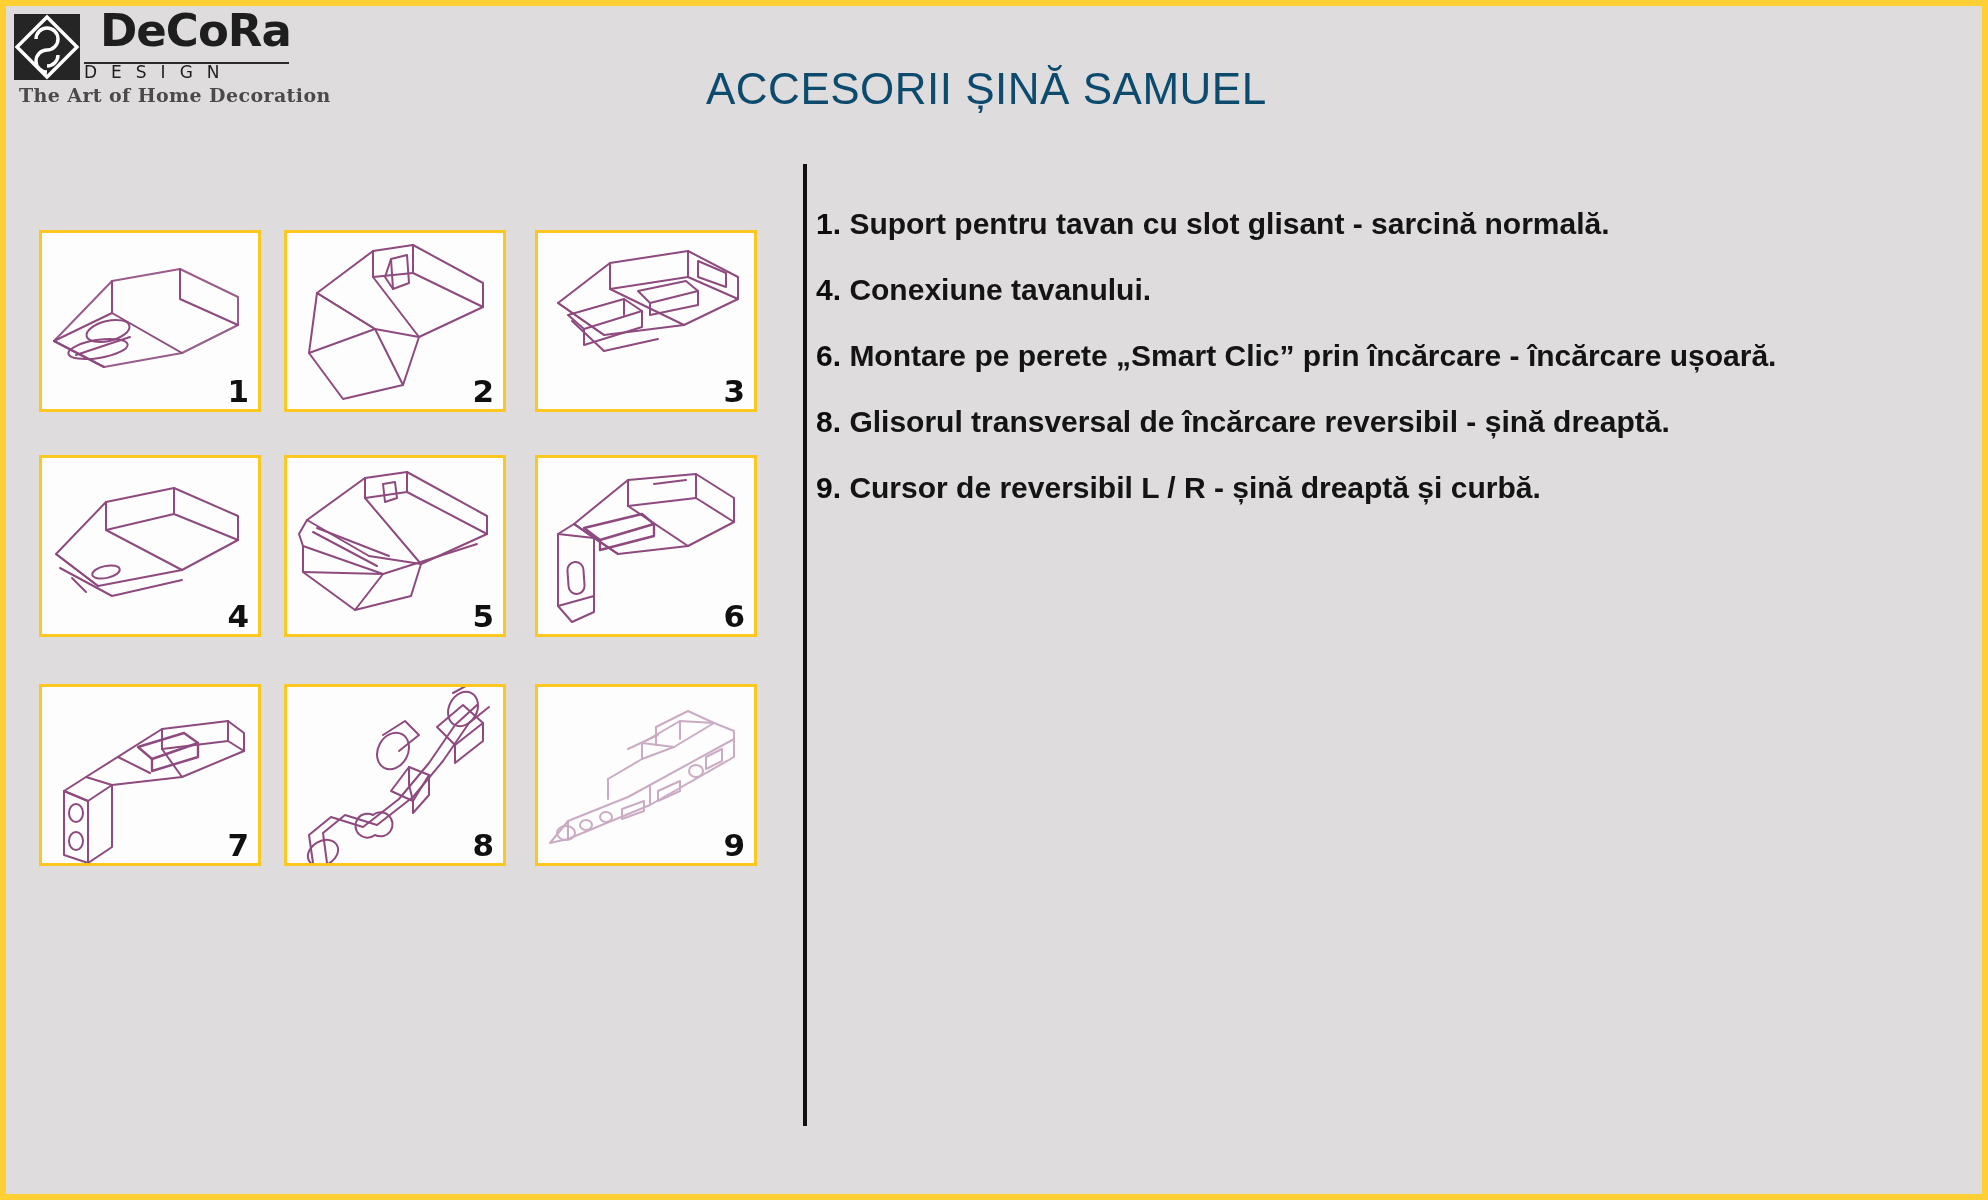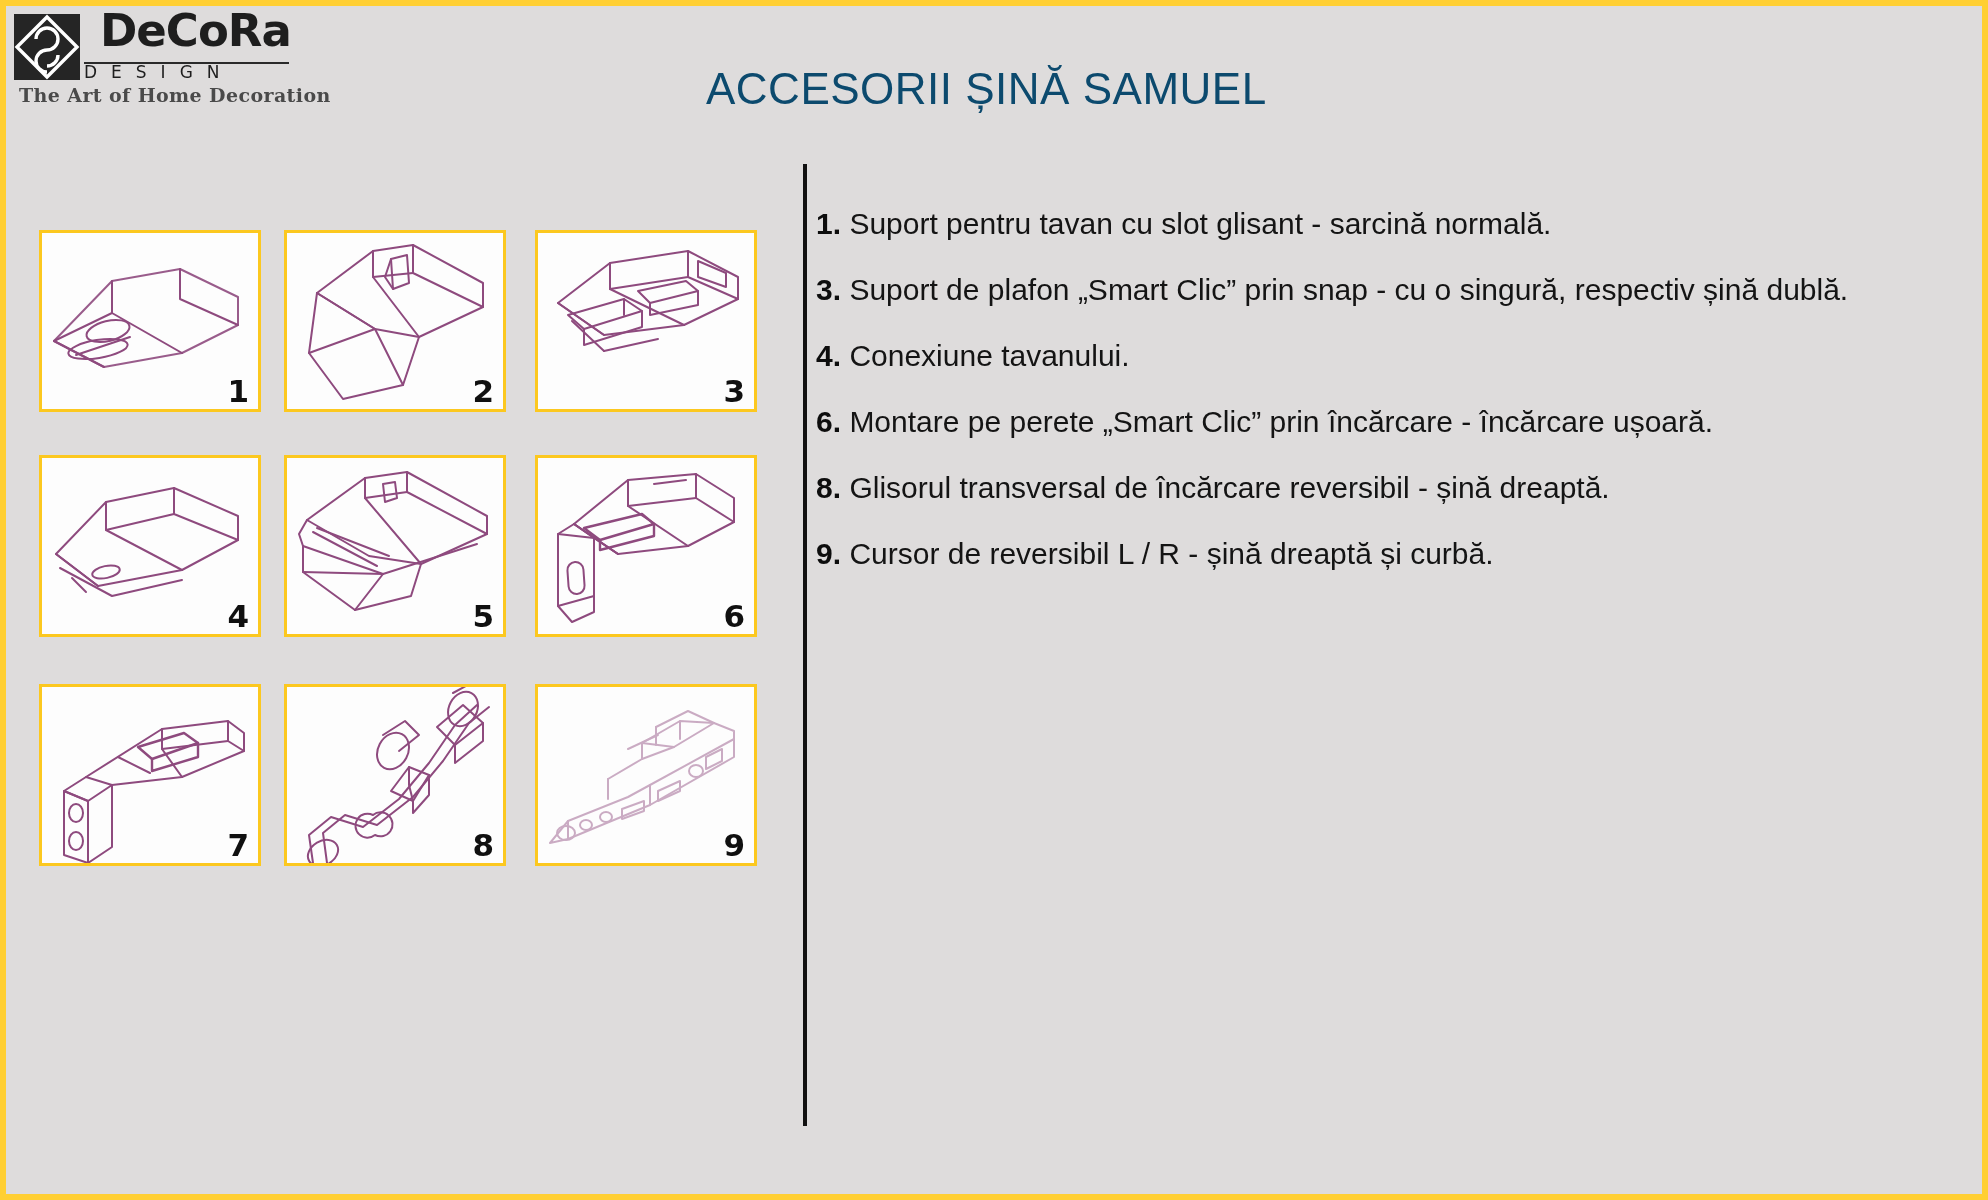--- a/index.html
+++ b/index.html
@@ -159,21 +159,21 @@
     font-family: "Liberation Sans", sans-serif;
     font-size: 30px;
     color: #141414;
     line-height: 66px;
     white-space: normal;
   }
   .item .num {
     font-weight: 700;
     color: #0d0d0d;
   }
-  .item .txt { font-weight: 400; }
+  .item .txt { font-weight: 700; }
 </style>
 </head>
 <body>
 
 <div id="page">
 
   <div id="logo">
     <div id="logo-mark">
       <svg width="66" height="66" viewBox="0 0 66 66" aria-hidden="true">
         <rect x="0" y="0" width="66" height="66" fill="#252525"></rect>
@@ -376,24 +376,20 @@
   </div>
 
   <div id="divider"></div>
 
   <div id="list">
     <div class="item">
       <span class="num">1.</span>
       <span class="txt">Suport pentru tavan cu slot glisant - sarcină normală.</span>
     </div>
     <div class="item">
-      <span class="num">3.</span>
-      <span class="txt">Suport de plafon „Smart Clic” prin snap - cu o singură, respectiv șină dublă.</span>
-    </div>
-    <div class="item">
       <span class="num">4.</span>
       <span class="txt">Conexiune tavanului.</span>
     </div>
     <div class="item">
       <span class="num">6.</span>
       <span class="txt">Montare pe perete „Smart Clic” prin încărcare - încărcare ușoară.</span>
     </div>
     <div class="item">
       <span class="num">8.</span>
       <span class="txt">Glisorul transversal de încărcare reversibil - șină dreaptă.</span>

